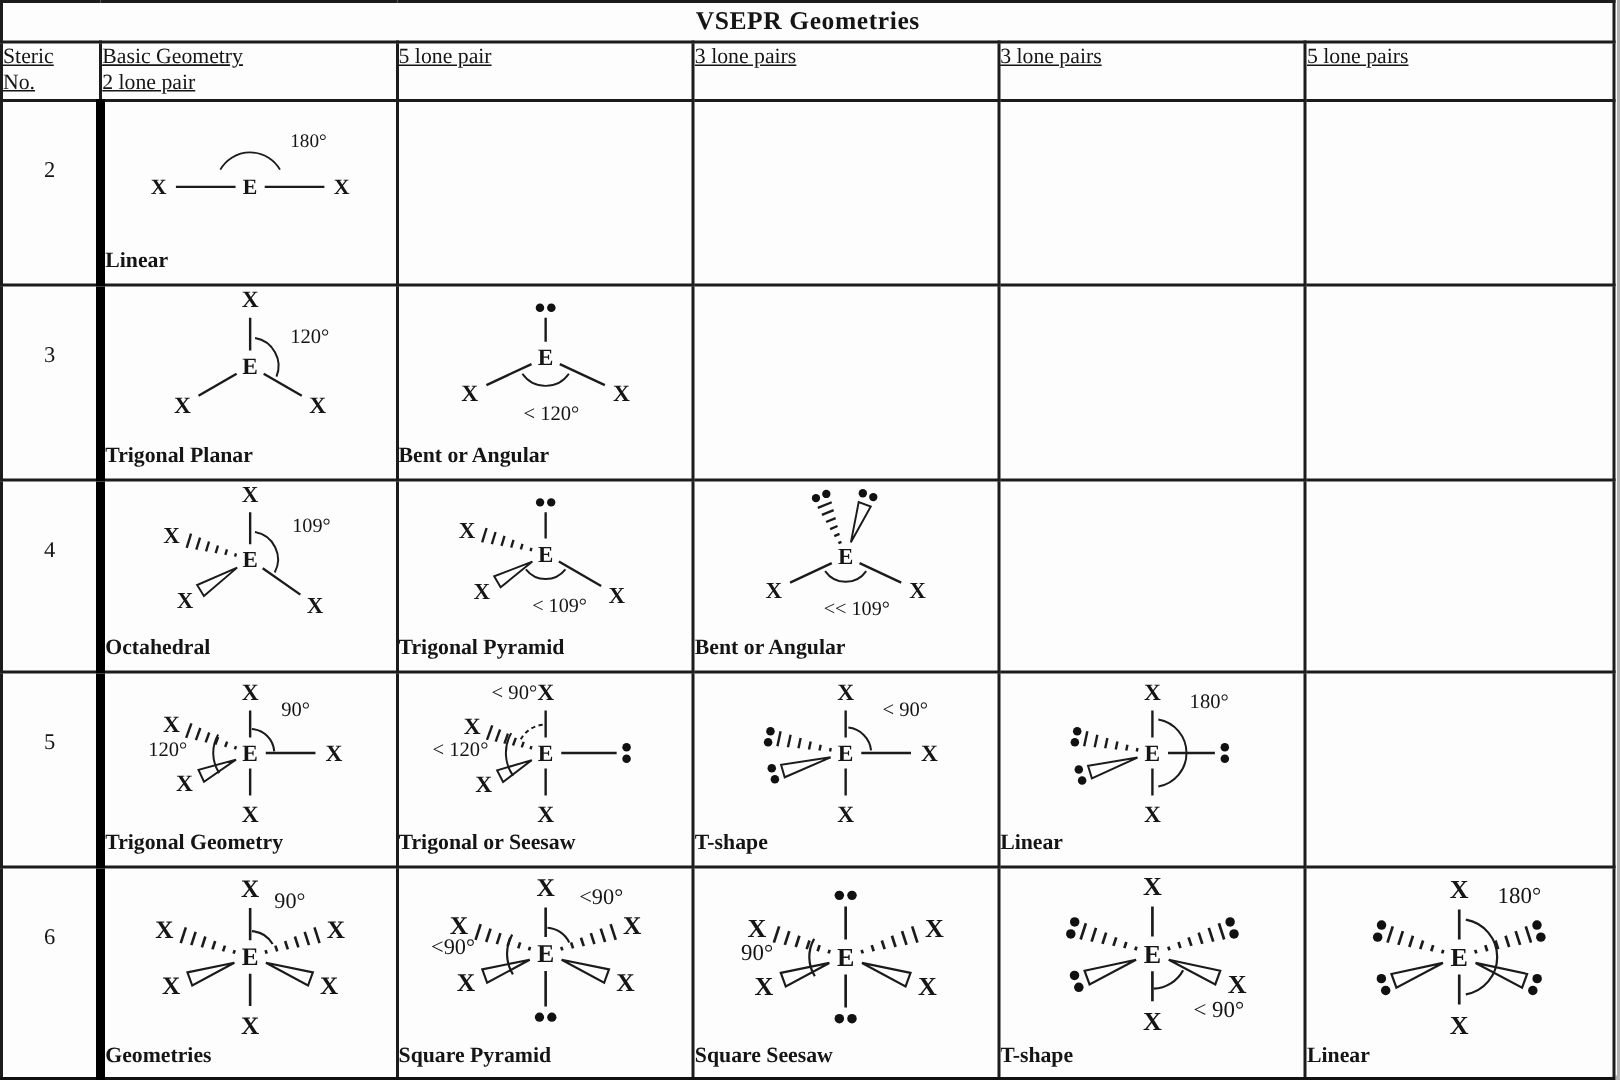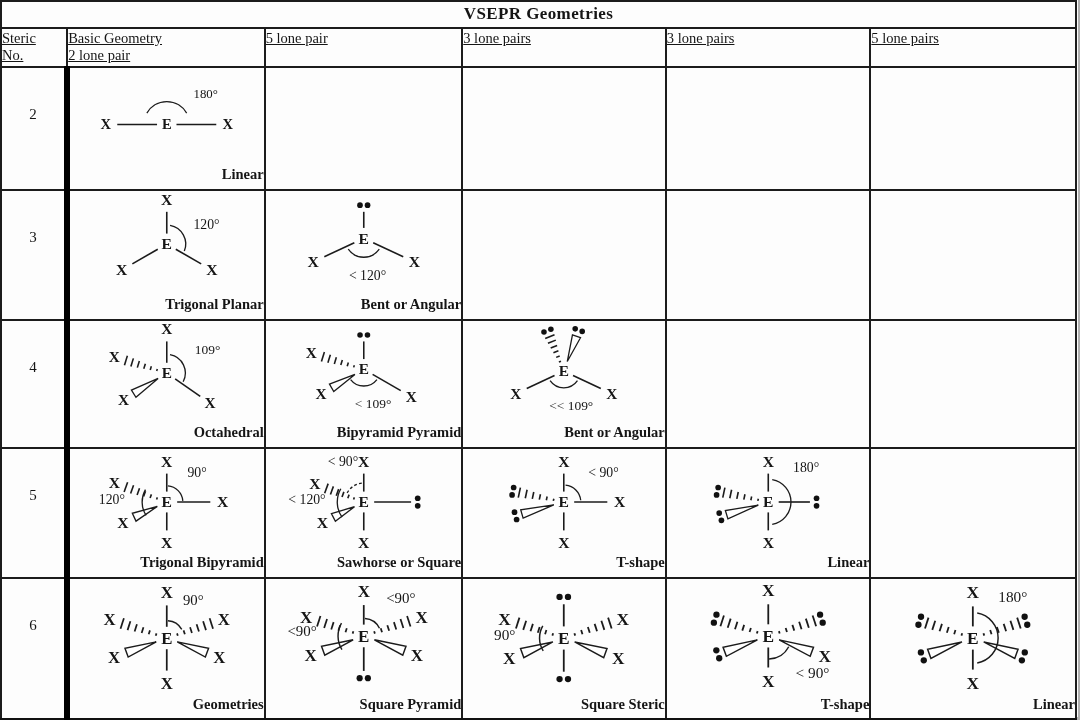--- a/index.html
+++ b/index.html
@@ -43,21 +43,21 @@
   }
   td.cell{overflow:hidden;}
   tr.r2{height:123px;} tr.r3{height:130px;} tr.r4{height:128px;}
   tr.r5{height:130px;} tr.r6{height:142px;}
   tr.r2 .cellwrap{height:119px;} tr.r3 .cellwrap{height:126px;}
   tr.r4 .cellwrap{height:124px;} tr.r5 .cellwrap{height:126px;}
   tr.r6 .cellwrap{height:138px;}
   .cellwrap{display:flex;flex-direction:column;align-items:stretch;}
   svg.diag{flex:1 1 auto;width:100%;min-height:0;display:block;}
   .gname{
-    font-weight:bold;font-size:14.5px;text-align:right;
+    font-weight:bold;font-size:14.5px;text-align:left;
     padding:0 0 5px 0;line-height:15px;
   }
   svg text.atom{font-family:"Liberation Serif",serif;font-weight:bold;font-size:16.5px;fill:#151515;}
   svg text.angle{font-family:"Liberation Serif",serif;font-size:14.5px;fill:#151515;}
 </style>
 </head>
 <body>
 
 <div class="sheet">
   <table class="vsepr">
@@ -188,21 +188,21 @@
                 <line x1="52.58878843120315" y1="33.3868559005537" x2="49.431174020197595" y2="43.71494726495449" stroke="#1b1b1b" stroke-width="1.7"></line>
                 <text x="38.578019398180906" y="40.25006942135852" text-anchor="middle" class="atom">X</text>
                 <polygon points="85.47372055837117,57.5 58.05898384862246,68.01628314259159 62.658983848622455,75.98371685740841" fill="#fff" stroke="#1b1b1b" stroke-width="1.4"></polygon>
                 <text x="49.10065359942475" y="84" text-anchor="middle" class="atom">X</text>
                 <line x1="104.52627944162882" y1="57.50000000000001" x2="134.83716857408416" y2="75.00000000000003" stroke="#1b1b1b" stroke-width="1.7"></line>
                 <text x="146.09549882328187" y="87.00000000000003" text-anchor="middle" class="atom">X</text>
                 <path d="M 80.815806435079 63.08190655586184 A 18 18 0 0 0 109.18419356492099 63.08190655586186" fill="none" stroke="#1b1b1b" stroke-width="1.4"></path>
                 <text x="105" y="94" text-anchor="middle" class="angle">&lt; 109°</text>
                 <text x="95" y="57.5" text-anchor="middle" class="atom">E</text>
               </svg>
-              <div class="gname">Bipyramid Pyramid</div>
+              <div class="gname">Trigonal Pyramid</div>
             </div>
           </td>
           <td class="cell">
             <div class="cellwrap">
               <svg viewBox="0 0 190 112" class="diag">
                 <line x1="91.99194809790511" y1="43.351449687666246" x2="89.76670684694481" y2="44.25050551186443" stroke="#1b1b1b" stroke-width="1.7"></line>
                 <line x1="90.59806429392891" y1="37.65911379270951" x2="86.81515416729643" y2="39.18750869384643" stroke="#1b1b1b" stroke-width="1.7"></line>
                 <line x1="89.20418048995273" y1="31.96677789775277" x2="83.86360148764803" y2="34.124511875828425" stroke="#1b1b1b" stroke-width="1.7"></line>
                 <line x1="87.81029668597655" y1="26.274442002796043" x2="80.91204880799965" y2="29.061515057810432" stroke="#1b1b1b" stroke-width="1.7"></line>
                 <line x1="86.41641288200034" y1="20.58210610783931" x2="77.96049612835125" y2="23.998518239792425" stroke="#1b1b1b" stroke-width="1.7"></line>
@@ -245,21 +245,21 @@
                 <line x1="53.62104821780683" y1="35.19273325477533" x2="49.92723066988961" y2="45.34141355926314" stroke="#1b1b1b" stroke-width="1.7"></line>
                 <text x="39.55813537363141" y="41.32081154378554" text-anchor="middle" class="atom">X</text>
                 <polygon points="85.03061434259685,60.64880087914769 58.61626008860008,67.89047812577799 62.504348096614514,76.22850976651516" fill="#fff" stroke="#1b1b1b" stroke-width="1.4"></polygon>
                 <text x="48.77830286113085" y="83.05353134877566" text-anchor="middle" class="atom">X</text>
                 <path d="M 96.18586005365013 39.041411145582984 A 17 17 0 0 1 111.95858885441702 54.81413994634987" fill="none" stroke="#1b1b1b" stroke-width="1.4"></path>
                 <path d="M 72.48333950160459 43 A 26 26 0 0 0 73.19456523341897 70.1606149103907" fill="none" stroke="#1b1b1b" stroke-width="1.4"></path>
                 <text x="127" y="30" text-anchor="middle" class="angle">90°</text>
                 <text x="37" y="58" text-anchor="middle" class="angle">120°</text>
                 <text x="95" y="61.5" text-anchor="middle" class="atom">E</text>
               </svg>
-              <div class="gname">Trigonal Bipyramid</div>
+              <div class="gname">Trigonal Geometry</div>
             </div>
           </td>
           <td class="cell">
             <div class="cellwrap">
               <svg viewBox="0 0 190 112" class="diag">
                 <line x1="95" y1="45" x2="95" y2="26" stroke="#1b1b1b" stroke-width="1.7"></line>
                 <text x="95" y="18.5" text-anchor="middle" class="atom">X</text>
                 <line x1="95" y1="67" x2="95" y2="86" stroke="#1b1b1b" stroke-width="1.7"></line>
                 <text x="94.99999999999999" y="104.5" text-anchor="middle" class="atom">X</text>
                 <line x1="106" y1="56" x2="145" y2="56" stroke="#1b1b1b" stroke-width="1.7"></line>
@@ -273,21 +273,21 @@
                 <line x1="57.37981870095046" y1="36.560813828078" x2="53.68600115303324" y2="46.70949413256581" stroke="#1b1b1b" stroke-width="1.7"></line>
                 <text x="43.316905856775044" y="42.688892117088216" text-anchor="middle" class="atom">X</text>
                 <polygon points="85.19892823392794,60.99389549713501 60.83540883041684,68.24502797935718 65.01212142802066,76.44228800189016" fill="#fff" stroke="#1b1b1b" stroke-width="1.4"></polygon>
                 <text x="51.34068031476996" y="83.74553448723776" text-anchor="middle" class="atom">X</text>
                 <path d="M 92.90943073464693 36.10956209263453 A 20 20 0 0 0 77.34104814282146 46.610568744282176" fill="none" stroke="#1b1b1b" stroke-width="1.4" stroke-dasharray="3 2.4"></path>
                 <path d="M 70.75128869403571 42 A 28 28 0 0 0 72.06374275990822 72.06014021782929" fill="none" stroke="#1b1b1b" stroke-width="1.4"></path>
                 <text x="73" y="18" text-anchor="middle" class="angle">&lt; 90°</text>
                 <text x="35" y="58" text-anchor="middle" class="angle">&lt; 120°</text>
                 <text x="95" y="61.5" text-anchor="middle" class="atom">E</text>
               </svg>
-              <div class="gname">Sawhorse or Square</div>
+              <div class="gname">Trigonal or Seesaw</div>
             </div>
           </td>
           <td class="cell">
             <div class="cellwrap">
               <svg viewBox="0 0 190 112" class="diag">
                 <line x1="95" y1="45" x2="95" y2="26" stroke="#1b1b1b" stroke-width="1.7"></line>
                 <text x="95" y="18.5" text-anchor="middle" class="atom">X</text>
                 <line x1="95" y1="67" x2="95" y2="86" stroke="#1b1b1b" stroke-width="1.7"></line>
                 <text x="94.99999999999999" y="104.5" text-anchor="middle" class="atom">X</text>
                 <line x1="106" y1="56" x2="141" y2="56" stroke="#1b1b1b" stroke-width="1.7"></line>
@@ -433,21 +433,21 @@
                 <line x1="126.58335174051972" y1="49.64938642061965" x2="124.28426530237012" y2="42.573525939383714" stroke="#1b1b1b" stroke-width="1.7"></line>
                 <line x1="133.50032162986076" y1="48.28515493368295" x2="130.68208664116122" y2="39.61151950507115" stroke="#1b1b1b" stroke-width="1.7"></line>
                 <line x1="140.4172915192018" y1="46.92092344674625" x2="137.07990797995234" y2="36.649513070758594" stroke="#1b1b1b" stroke-width="1.7"></line>
                 <text x="151.11233446141406" y="43.26799733187811" text-anchor="middle" class="atom">X</text>
                 <polygon points="105.33661882864499,59.762221576582355 132.89379741371008,74.68743207529326 136.0403827323062,66.04225996406291" fill="#fff" stroke="#1b1b1b" stroke-width="1.4"></polygon>
                 <text x="146.68309414322496" y="80.31110788291177" text-anchor="middle" class="atom">X</text>
                 <path d="M 75.0814157129579 44.5 A 23 23 0 0 0 75.49489378840221 68.1881430773637" fill="none" stroke="#1b1b1b" stroke-width="1.4"></path>
                 <text x="39" y="58" text-anchor="middle" class="angle">90°</text>
                 <text x="95" y="61.5" text-anchor="middle" class="atom">E</text>
               </svg>
-              <div class="gname">Square Steric</div>
+              <div class="gname">Square Seesaw</div>
             </div>
           </td>
           <td class="cell">
             <div class="cellwrap">
               <svg viewBox="0 0 190 112" class="diag">
                 <line x1="95" y1="43" x2="95" y2="24" stroke="#1b1b1b" stroke-width="1.7"></line>
                 <text x="95" y="16.5" text-anchor="middle" class="atom">X</text>
                 <line x1="95" y1="65" x2="95" y2="84" stroke="#1b1b1b" stroke-width="1.7"></line>
                 <text x="94.99999999999999" y="102.5" text-anchor="middle" class="atom">X</text>
                 <line x1="84.90919871400325" y1="49.45954524232139" x2="84.16755792750337" y2="51.742080881429764" stroke="#1b1b1b" stroke-width="1.7"></line>

